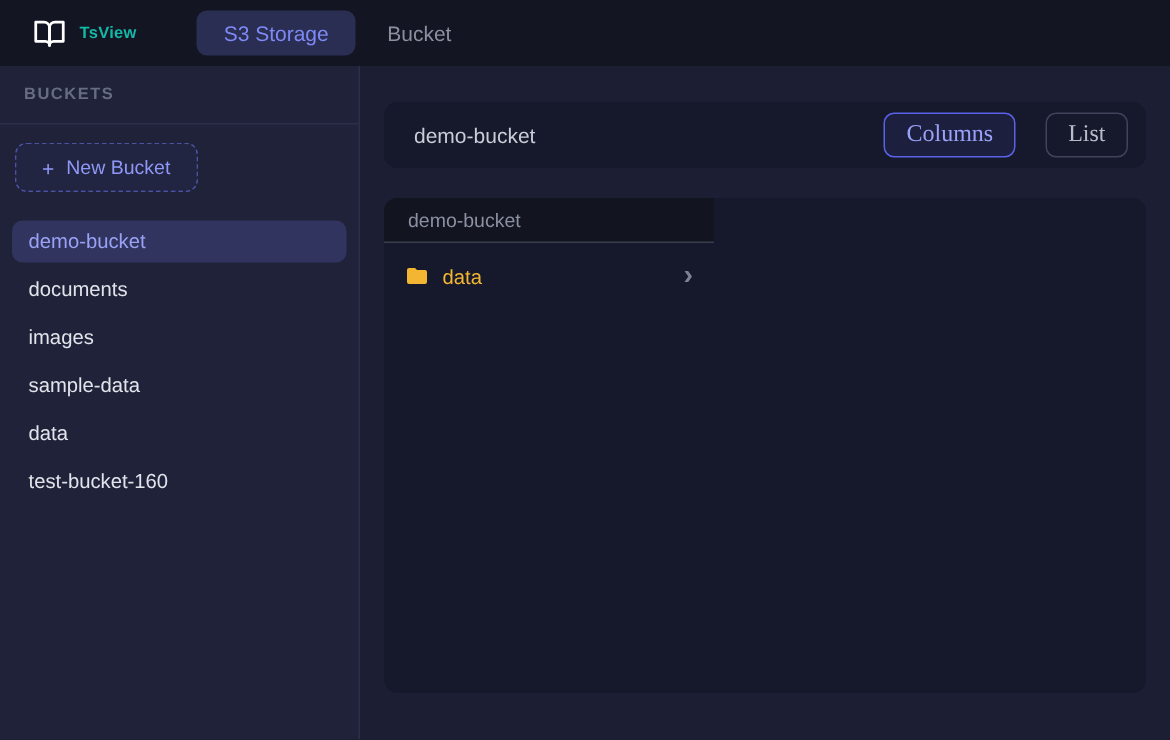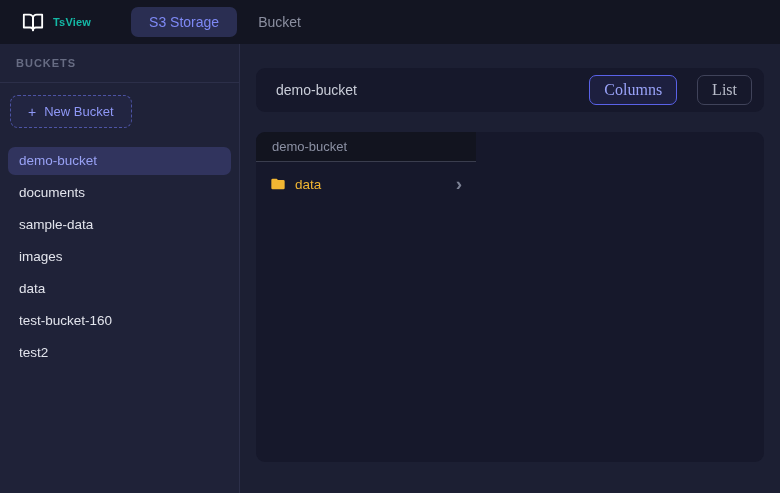--- a/index.html
+++ b/index.html
@@ -192,25 +192,24 @@
     </div>
     <div class="new-bucket-wrap">
       <button class="new-bucket-btn">
         <span class="plus-glyph">+</span>
         <span>New Bucket</span>
       </button>
     </div>
     <div class="bucket-list">
       <div class="bucket-item selected">demo-bucket</div>
       <div class="bucket-item">documents</div>
+      <div class="bucket-item">images</div>
       <div class="bucket-item">sample-data</div>
-      <div class="bucket-item">images</div>
       <div class="bucket-item">data</div>
       <div class="bucket-item">test-bucket-160</div>
-      <div class="bucket-item">test2</div>
     </div>
   </div>
 
   <div class="main">
     <div class="main-header">
       <span class="main-title">demo-bucket</span>
       <div class="view-toggle">
         <button class="view-btn active">Columns</button>
         <button class="view-btn">List</button>
       </div>

